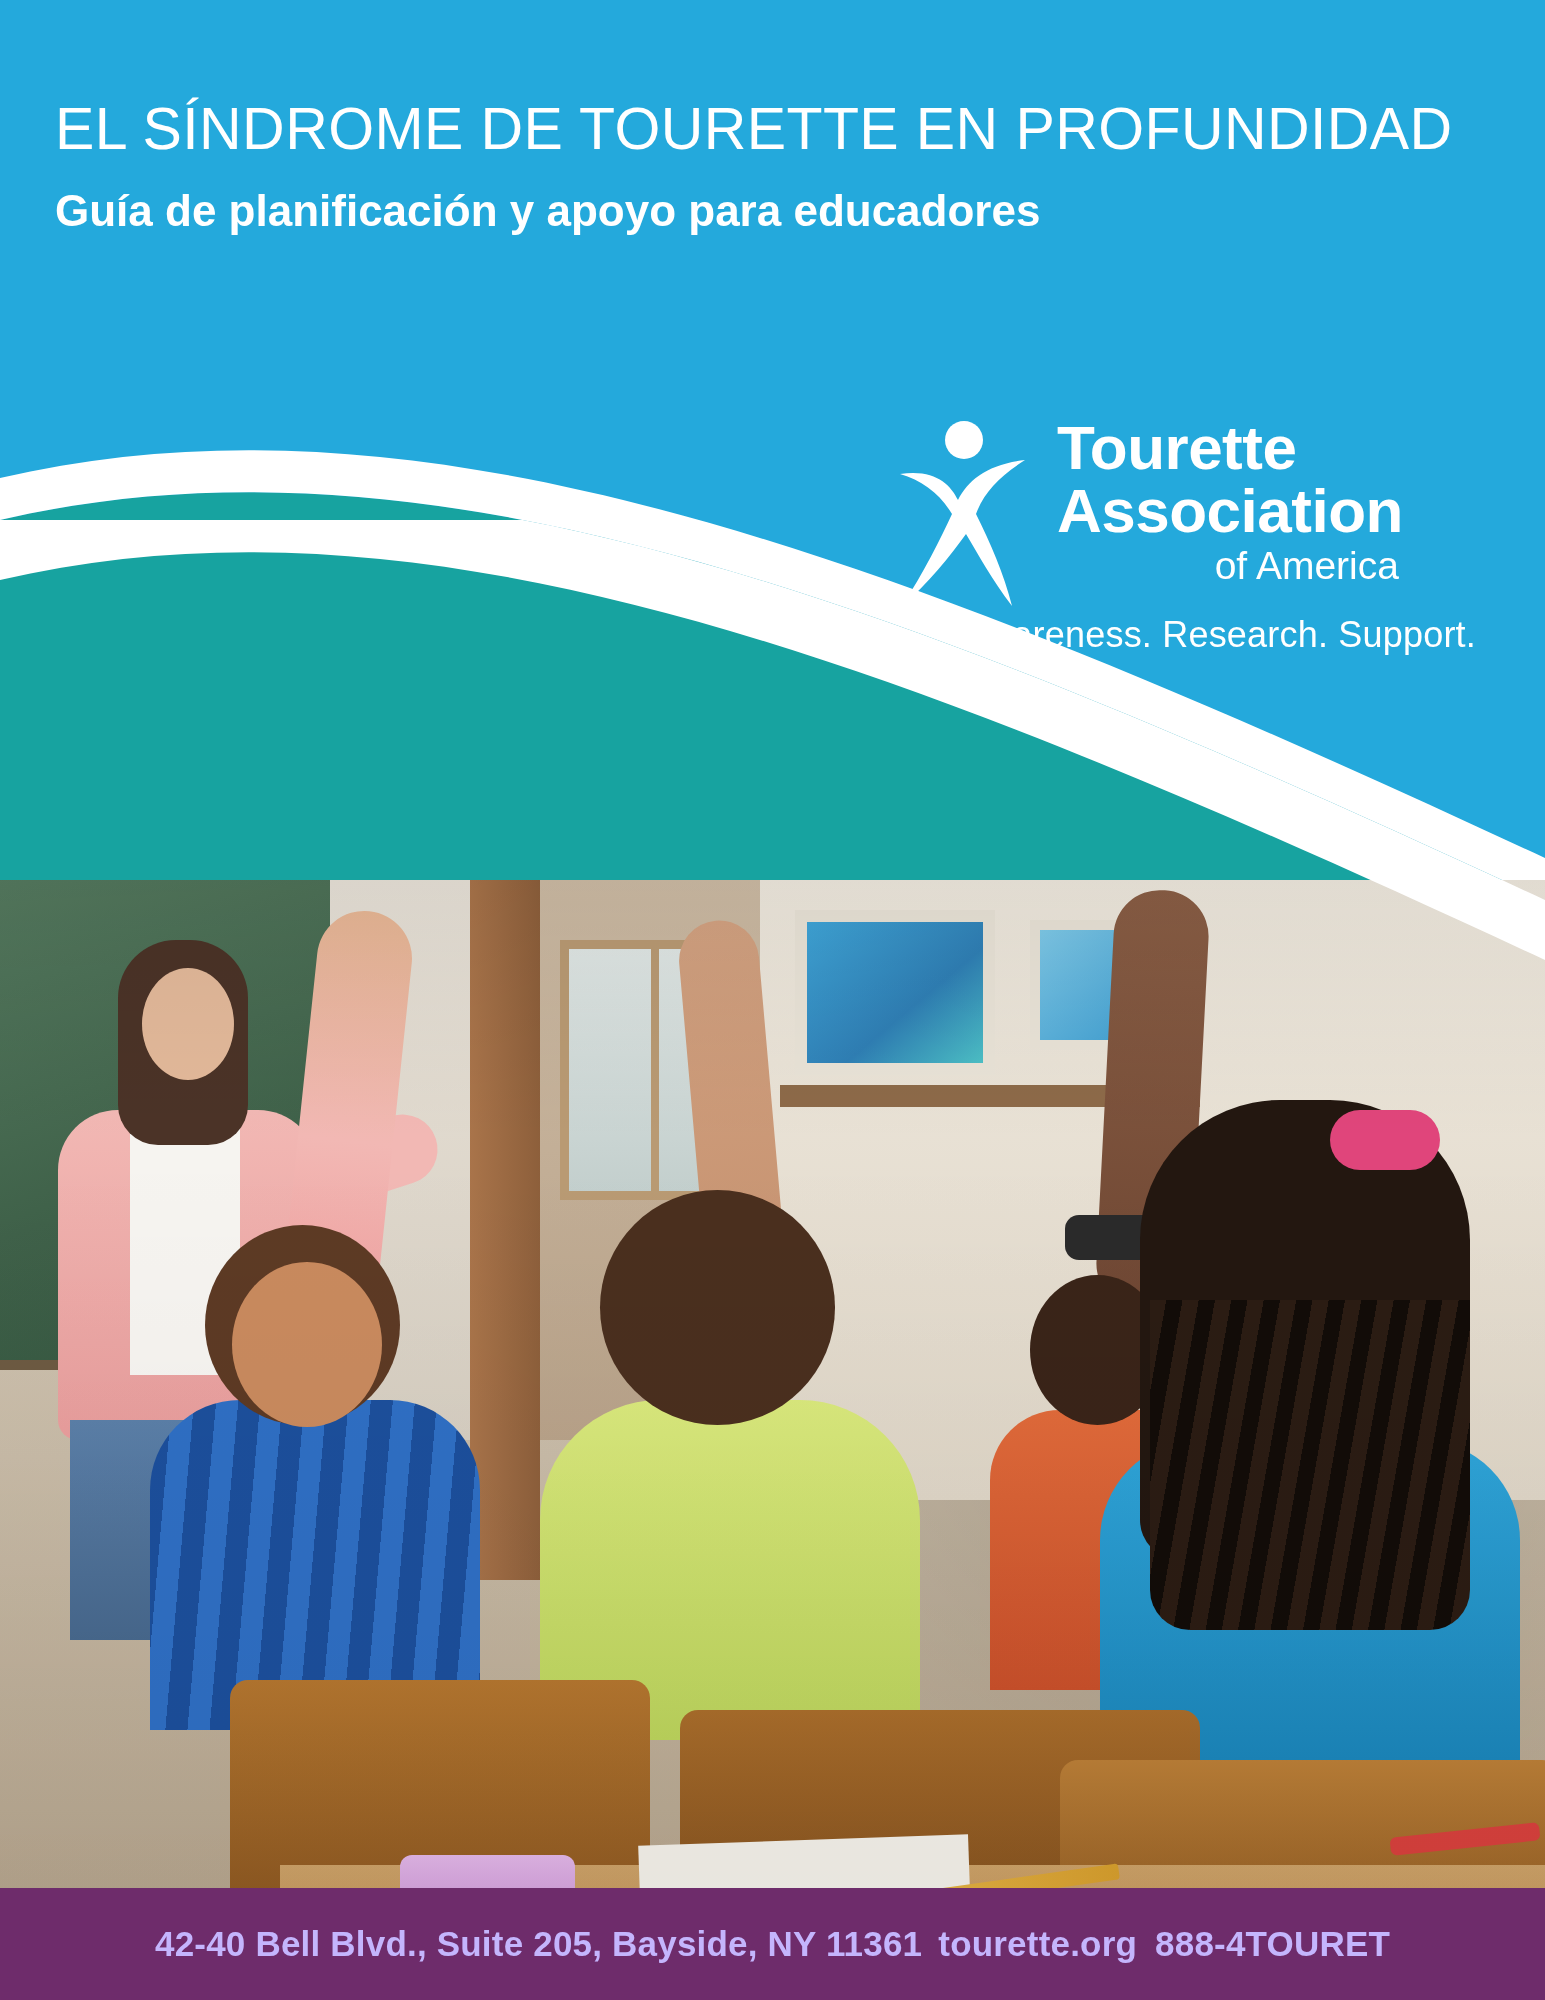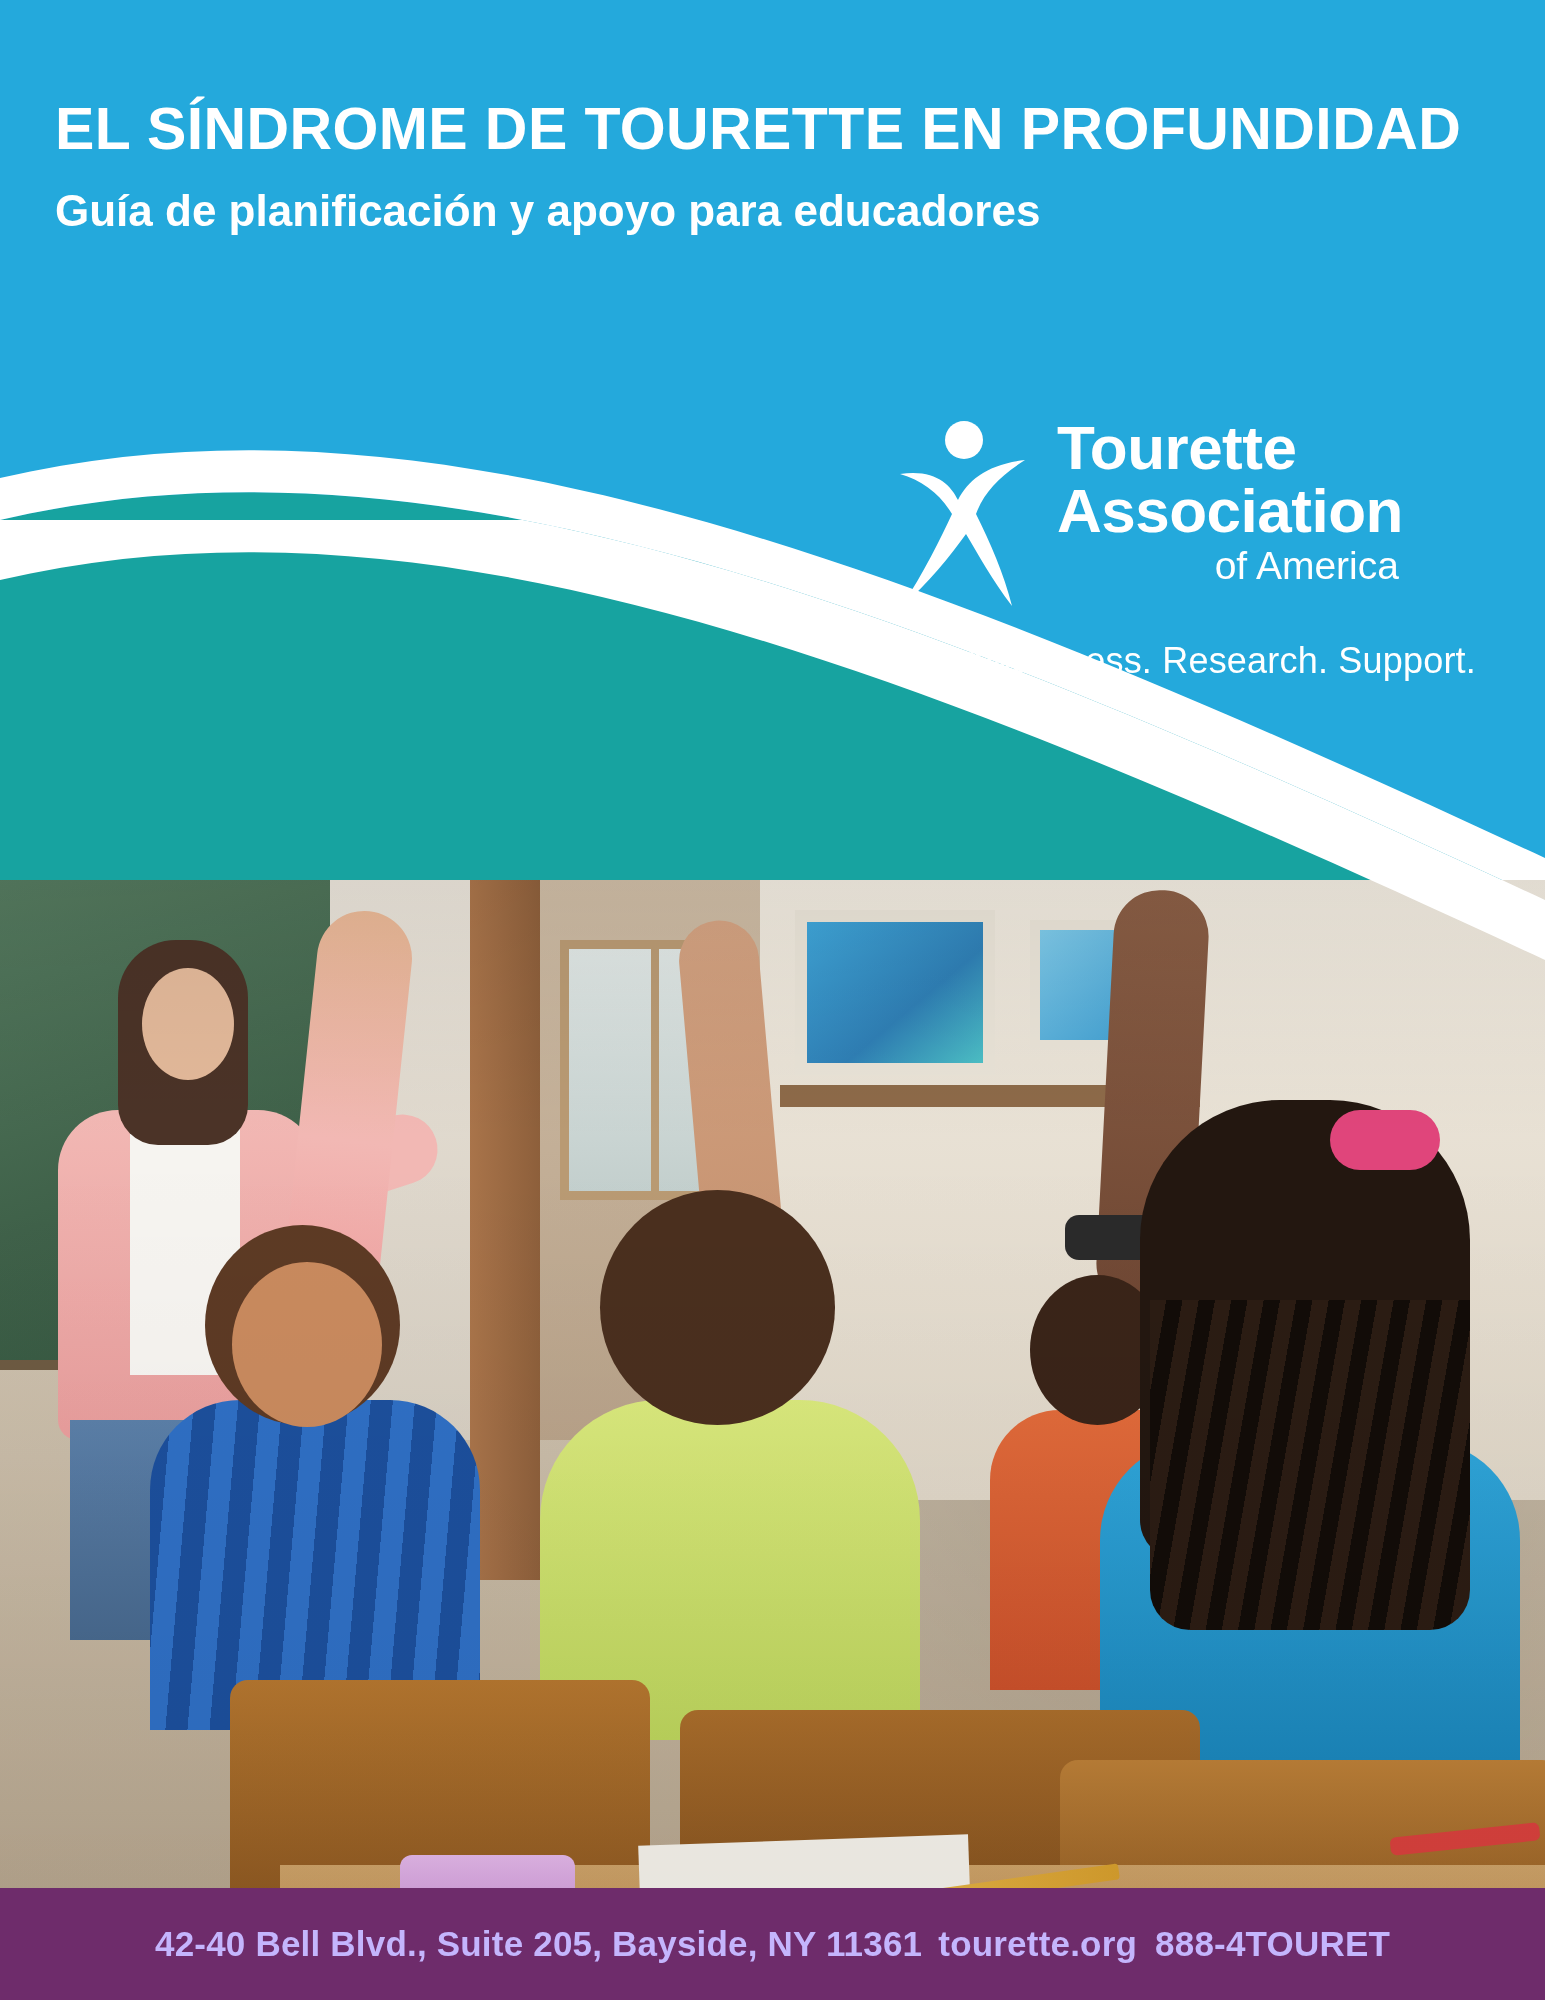--- a/index.html
+++ b/index.html
@@ -42,21 +42,21 @@
   .title-block {
     position: absolute;
     left: 55px;
     top: 95px;
     width: 1420px;
     z-index: 12;
   }
   .title-main {
     color: #ffffff;
     font-size: 59px;
-    font-weight: bold;
+    font-weight: normal;
     line-height: 1.16;
     letter-spacing: 0.4px;
     margin: 0;
   }
   .title-sub {
     color: #ffffff;
     font-size: 44px;
     font-weight: bold;
     line-height: 1.2;
     margin: 22px 0 0 0;
@@ -102,21 +102,20 @@
     font-weight: normal;
     line-height: 1.15;
     text-align: right;
     padding-right: 4px;
     margin-top: 2px;
   }
   .logo-tagline {
     font-size: 36px;
     font-weight: normal;
     text-align: right;
-    margin-top: 26px;
     padding-right: 4px;
     letter-spacing: 0.2px;
   }
 
   
   .photo-wrap {
     position: absolute;
     left: 0;
     top: 880px;
     width: 1545px;

